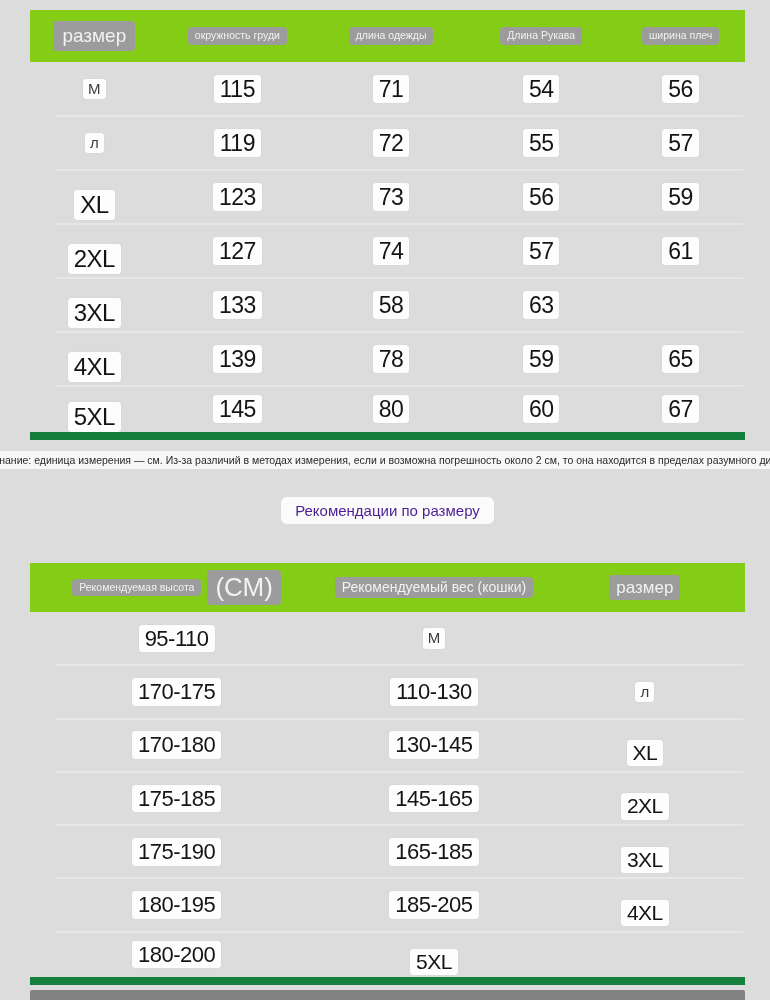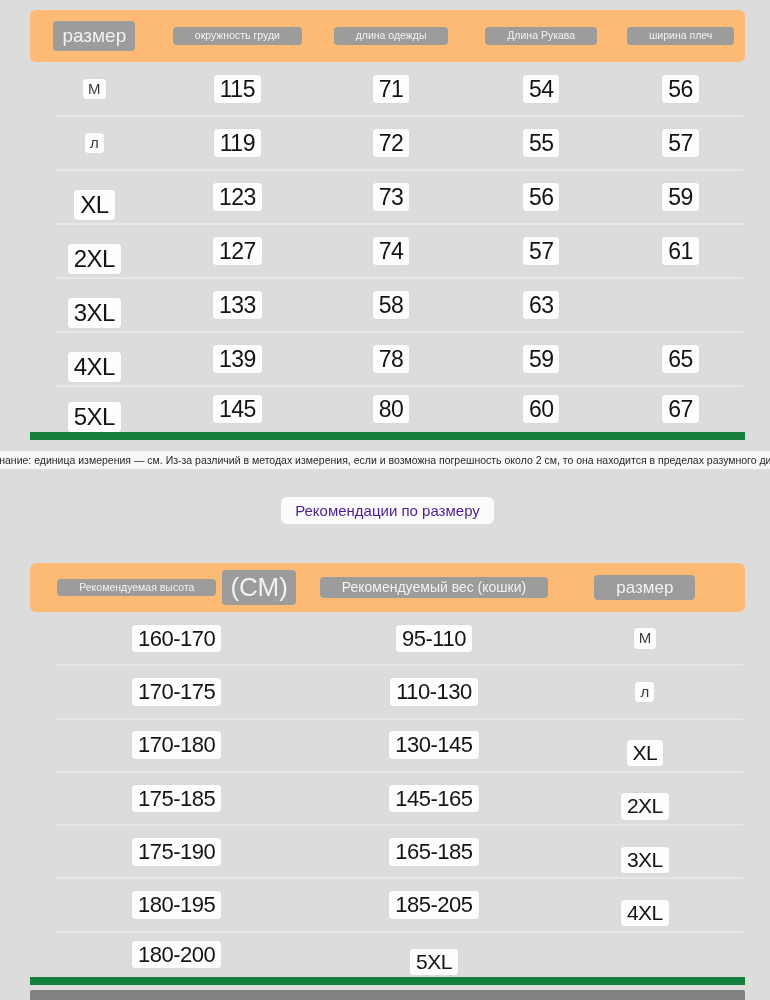--- a/index.html
+++ b/index.html
@@ -6,32 +6,32 @@
   body{
     width:770px;height:1000px;position:relative;overflow:hidden;
     background:#dcdcdc;
     font-family:"Liberation Sans","DejaVu Sans",sans-serif;
     color:#111;
   }
   .content{position:absolute;left:30px;top:0;width:715px;height:1000px;}
 
   
   .band{
-    background:#fdba74;
+    background:#84cc16;
     display:grid;align-items:center;
-    border-radius:6px;
+    border-radius:0;
   }
   .t1-header{position:absolute;top:10px;left:0;width:715px;height:52px;
     grid-template-columns:18% 22% 21% 21% 18%;}
   .t2-header{position:absolute;top:563px;left:0;width:715px;height:49px;
     grid-template-columns:41% 31% 28%;}
   .band .hcell{display:flex;justify-content:center;align-items:center;gap:6px;}
   .hchip{
     background:#9c9c9c;color:#f2f2f2;border-radius:4px;
-    padding:2px 22px;white-space:nowrap;line-height:1.25;
+    padding:2px 7px;white-space:nowrap;line-height:1.25;
   }
   .hchip.lg{font-size:19px;padding:3px 9px;}
   .hchip.sm{font-size:10.5px;}
   .hchip.md{font-size:14px;}
   .hchip.xl{font-size:26px;font-weight:400;padding:1px 8px;}
   .hchip.size2{font-size:17px;}
 
   
   .tbody{position:absolute;left:0;width:715px;display:grid;}
   .t1-body{top:62px;height:378px;grid-template-rows:repeat(7,1fr);}
@@ -231,23 +231,20 @@
       <span class="hchip md">Рекомендуемый вес (кошки)</span>
     </div>
     <div class="hcell">
       <span class="hchip size2">размер</span>
     </div>
   </div>
 
   <div class="tbody t2-body">
     <div class="row">
       <div class="cell">
-          <span class="vchip">160-170</span>
-        </div>
-      <div class="cell">
           <span class="vchip">95-110</span>
         </div>
       <div class="cell">
           <span class="vchip small">М</span>
         </div>
     </div>
     <div class="row">
       <div class="cell">
           <span class="vchip">170-175</span>
         </div>

